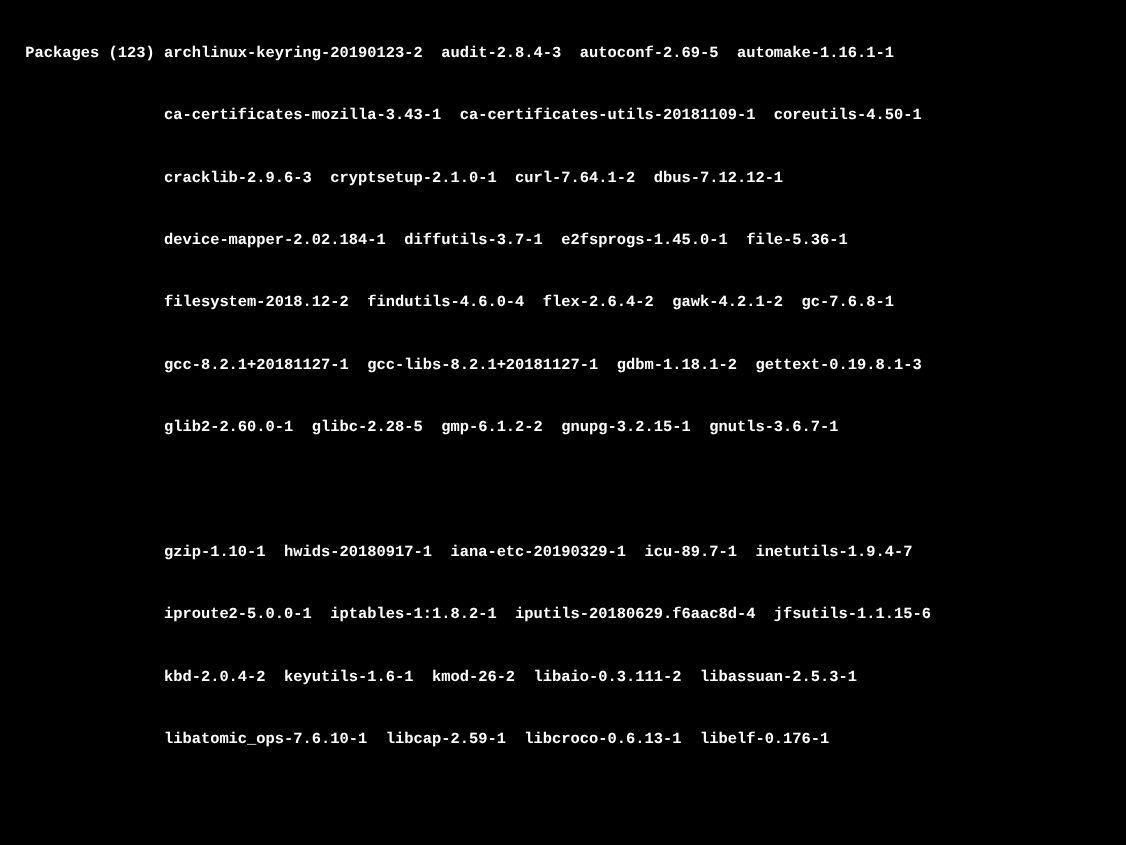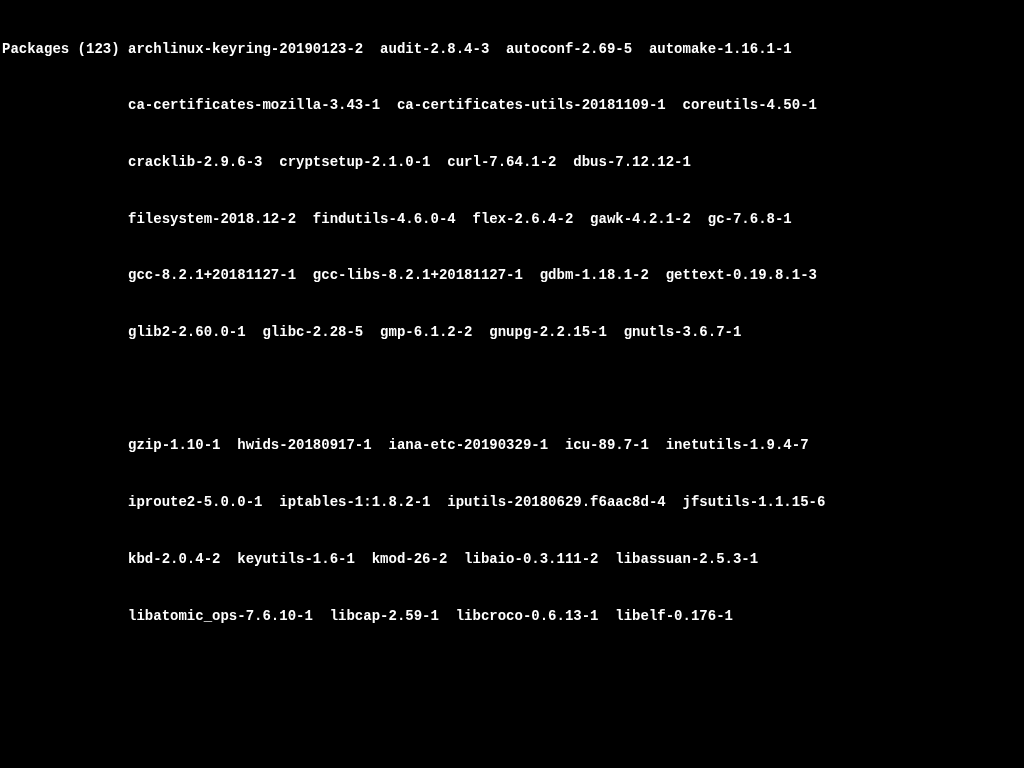--- a/index.html
+++ b/index.html
@@ -11,32 +11,33 @@
       line-height: 1.35;
       font-weight: bold;
       width: 1024px;
       height: 768px;
       overflow: hidden;
       padding: 2px 0 0 2px;
     }
     .packages-block {
       white-space: pre-wrap;
     }
-    .pkg-line { white-space: pre; }
+    .pkg-line { white-space: pre; margin-left: 21px; }
   </style>
 </head>
 <body>
 
 <div class="packages-block">
   <div class="pkg-line"><span>Packages (123) </span><span>archlinux-keyring-20190123-2  audit-2.8.4-3  autoconf-2.69-5  automake-1.16.1-1</span></div>
   <div class="pkg-line"><span>               </span><span>ca-certificates-mozilla-3.43-1  ca-certificates-utils-20181109-1  coreutils-4.50-1</span></div>
   <div class="pkg-line"><span>               </span><span>cracklib-2.9.6-3  cryptsetup-2.1.0-1  curl-7.64.1-2  dbus-7.12.12-1</span></div>
+  <div class="pkg-line"><span>               </span><span>device-mapper-2.02.184-1  diffutils-3.7-1  e2fsprogs-1.45.0-1  file-5.36-1</span></div>
   <div class="pkg-line"><span>               </span><span>filesystem-2018.12-2  findutils-4.6.0-4  flex-2.6.4-2  gawk-4.2.1-2  gc-7.6.8-1</span></div>
   <div class="pkg-line"><span>               </span><span>gcc-8.2.1+20181127-1  gcc-libs-8.2.1+20181127-1  gdbm-1.18.1-2  gettext-0.19.8.1-3</span></div>
-  <div class="pkg-line"><span>               </span><span>glib2-2.60.0-1  glibc-2.28-5  gmp-6.1.2-2  gnupg-2.2.15-1  gnutls-3.6.7-1</span></div>
+  <div class="pkg-line"><span>               </span><span>glib2-2.60.0-1  glibc-2.28-5  gmp-6.1.2-2  gnupg-3.2.15-1  gnutls-3.6.7-1</span></div>
   <div class="pkg-line"><span>               </span></div>
   <div class="pkg-line"><span>               </span><span>gzip-1.10-1  hwids-20180917-1  iana-etc-20190329-1  icu-89.7-1  inetutils-1.9.4-7</span></div>
   <div class="pkg-line"><span>               </span><span>iproute2-5.0.0-1  iptables-1:1.8.2-1  iputils-20180629.f6aac8d-4  jfsutils-1.1.15-6</span></div>
   <div class="pkg-line"><span>               </span><span>kbd-2.0.4-2  keyutils-1.6-1  kmod-26-2  libaio-0.3.111-2  libassuan-2.5.3-1</span></div>
   <div class="pkg-line"><span>               </span><span>libatomic_ops-7.6.10-1  libcap-2.59-1  libcroco-0.6.13-1  libelf-0.176-1</span></div>
   
   
   
   
   

